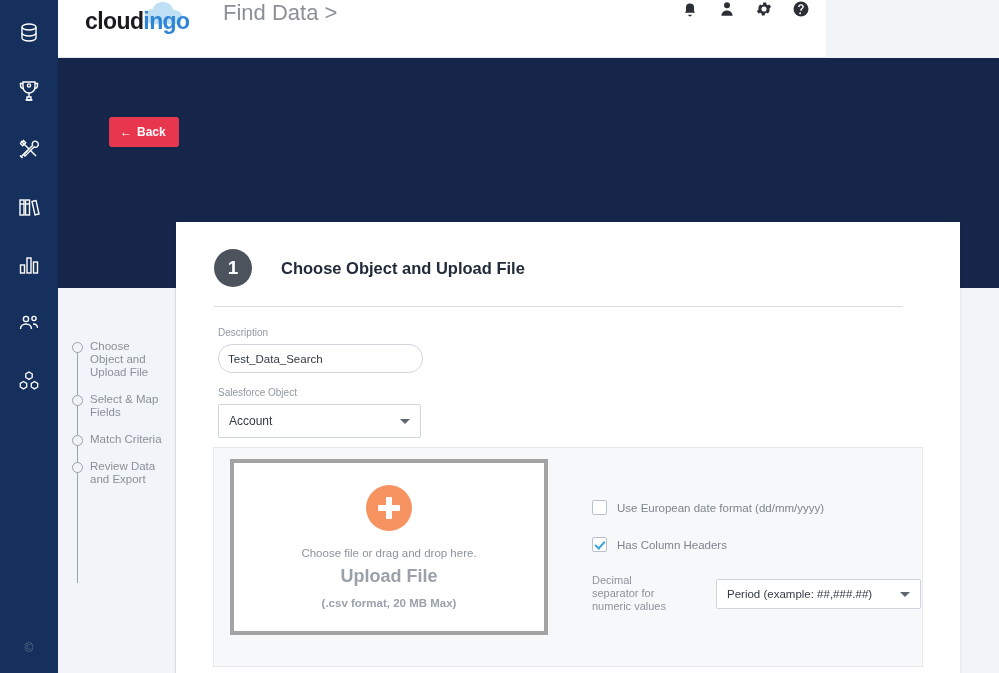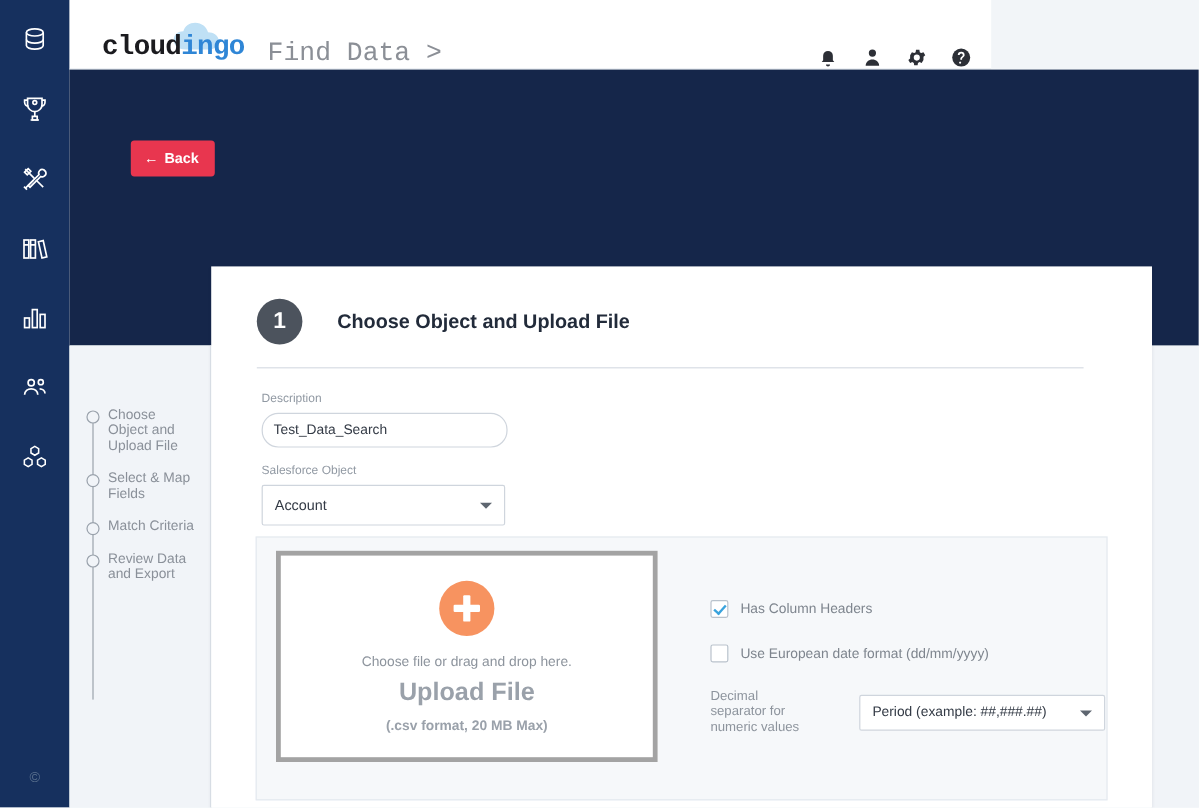--- a/index.html
+++ b/index.html
@@ -29,21 +29,21 @@
     position: absolute; bottom: 18px; left: 0; width: 58px;
     text-align: center; color: #5b718f; font-size: 12px;
   }
 
   
   .topbar {
     position: absolute; left: 58px; top: 0;
     width: 768px; height: 58px;
     background: #ffffff;
     border-bottom: 1px solid #e3e8ee;
-    display: flex; align-items: flex-end; font-family: Liberation Mono, monospace;
+    display: flex; align-items: flex-start;
   }
   .logo {
     position: relative;
     margin-left: 27px;
     width: 112px; height: 40px;
   }
   .logo .cloudshape {
     position: absolute; right: 2px; top: 1px;
     width: 54px; height: 25px;
   }
@@ -206,21 +206,21 @@
   }
   .plus-circle::before {
     left: 50%; top: 12px; width: 6px; height: 22px;
     margin-left: -3px; border-radius: 1px;
   }
   .plus-circle::after {
     top: 50%; left: 12px; height: 6px; width: 22px;
     margin-top: -3px; border-radius: 1px;
   }
   .dz-line1 { font-size: 11.5px; color: #8d949d; }
-  .dz-line2 { font-size: 21px; font-weight: bold; color: #9aa1aa; margin: 7px 0 10px; }
+  .dz-line2 { font-size: 18px; font-weight: bold; color: #9aa1aa; margin: 7px 0 10px; }
   .dz-line3 { font-size: 11.5px; font-weight: bold; color: #9aa1aa; }
 
   .opts {
     flex: 1;
     padding: 52px 0 0 44px;
     position: relative;
   }
   .checkrow {
     display: flex; align-items: center;
     margin-bottom: 22px;
@@ -434,27 +434,27 @@
     <section class="upload-panel">
       <div class="dropzone">
         <div class="plus-circle"></div>
         <div class="dz-line1">Choose file or drag and drop here.</div>
         <div class="dz-line2">Upload File</div>
         <div class="dz-line3">(.csv format, 20 MB Max)</div>
       </div>
 
       <div class="opts">
         <label class="checkrow">
+          <span class="cbox"></span>
+          <span class="check-label">Use European date format (dd/mm/yyyy)</span>
+        </label>
+
+        <label class="checkrow">
           <span class="cbox checked"></span>
           <span class="check-label">Has Column Headers</span>
-        </label>
-
-        <label class="checkrow">
-          <span class="cbox"></span>
-          <span class="check-label">Use European date format (dd/mm/yyyy)</span>
         </label>
 
         <div class="decimal-row">
           <div class="decimal-label">Decimal separator for numeric values</div>
           <div class="decimal-select">
             <span>Period (example: ##,###.##)</span>
             <span class="caret"></span>
           </div>
         </div>
       </div>

